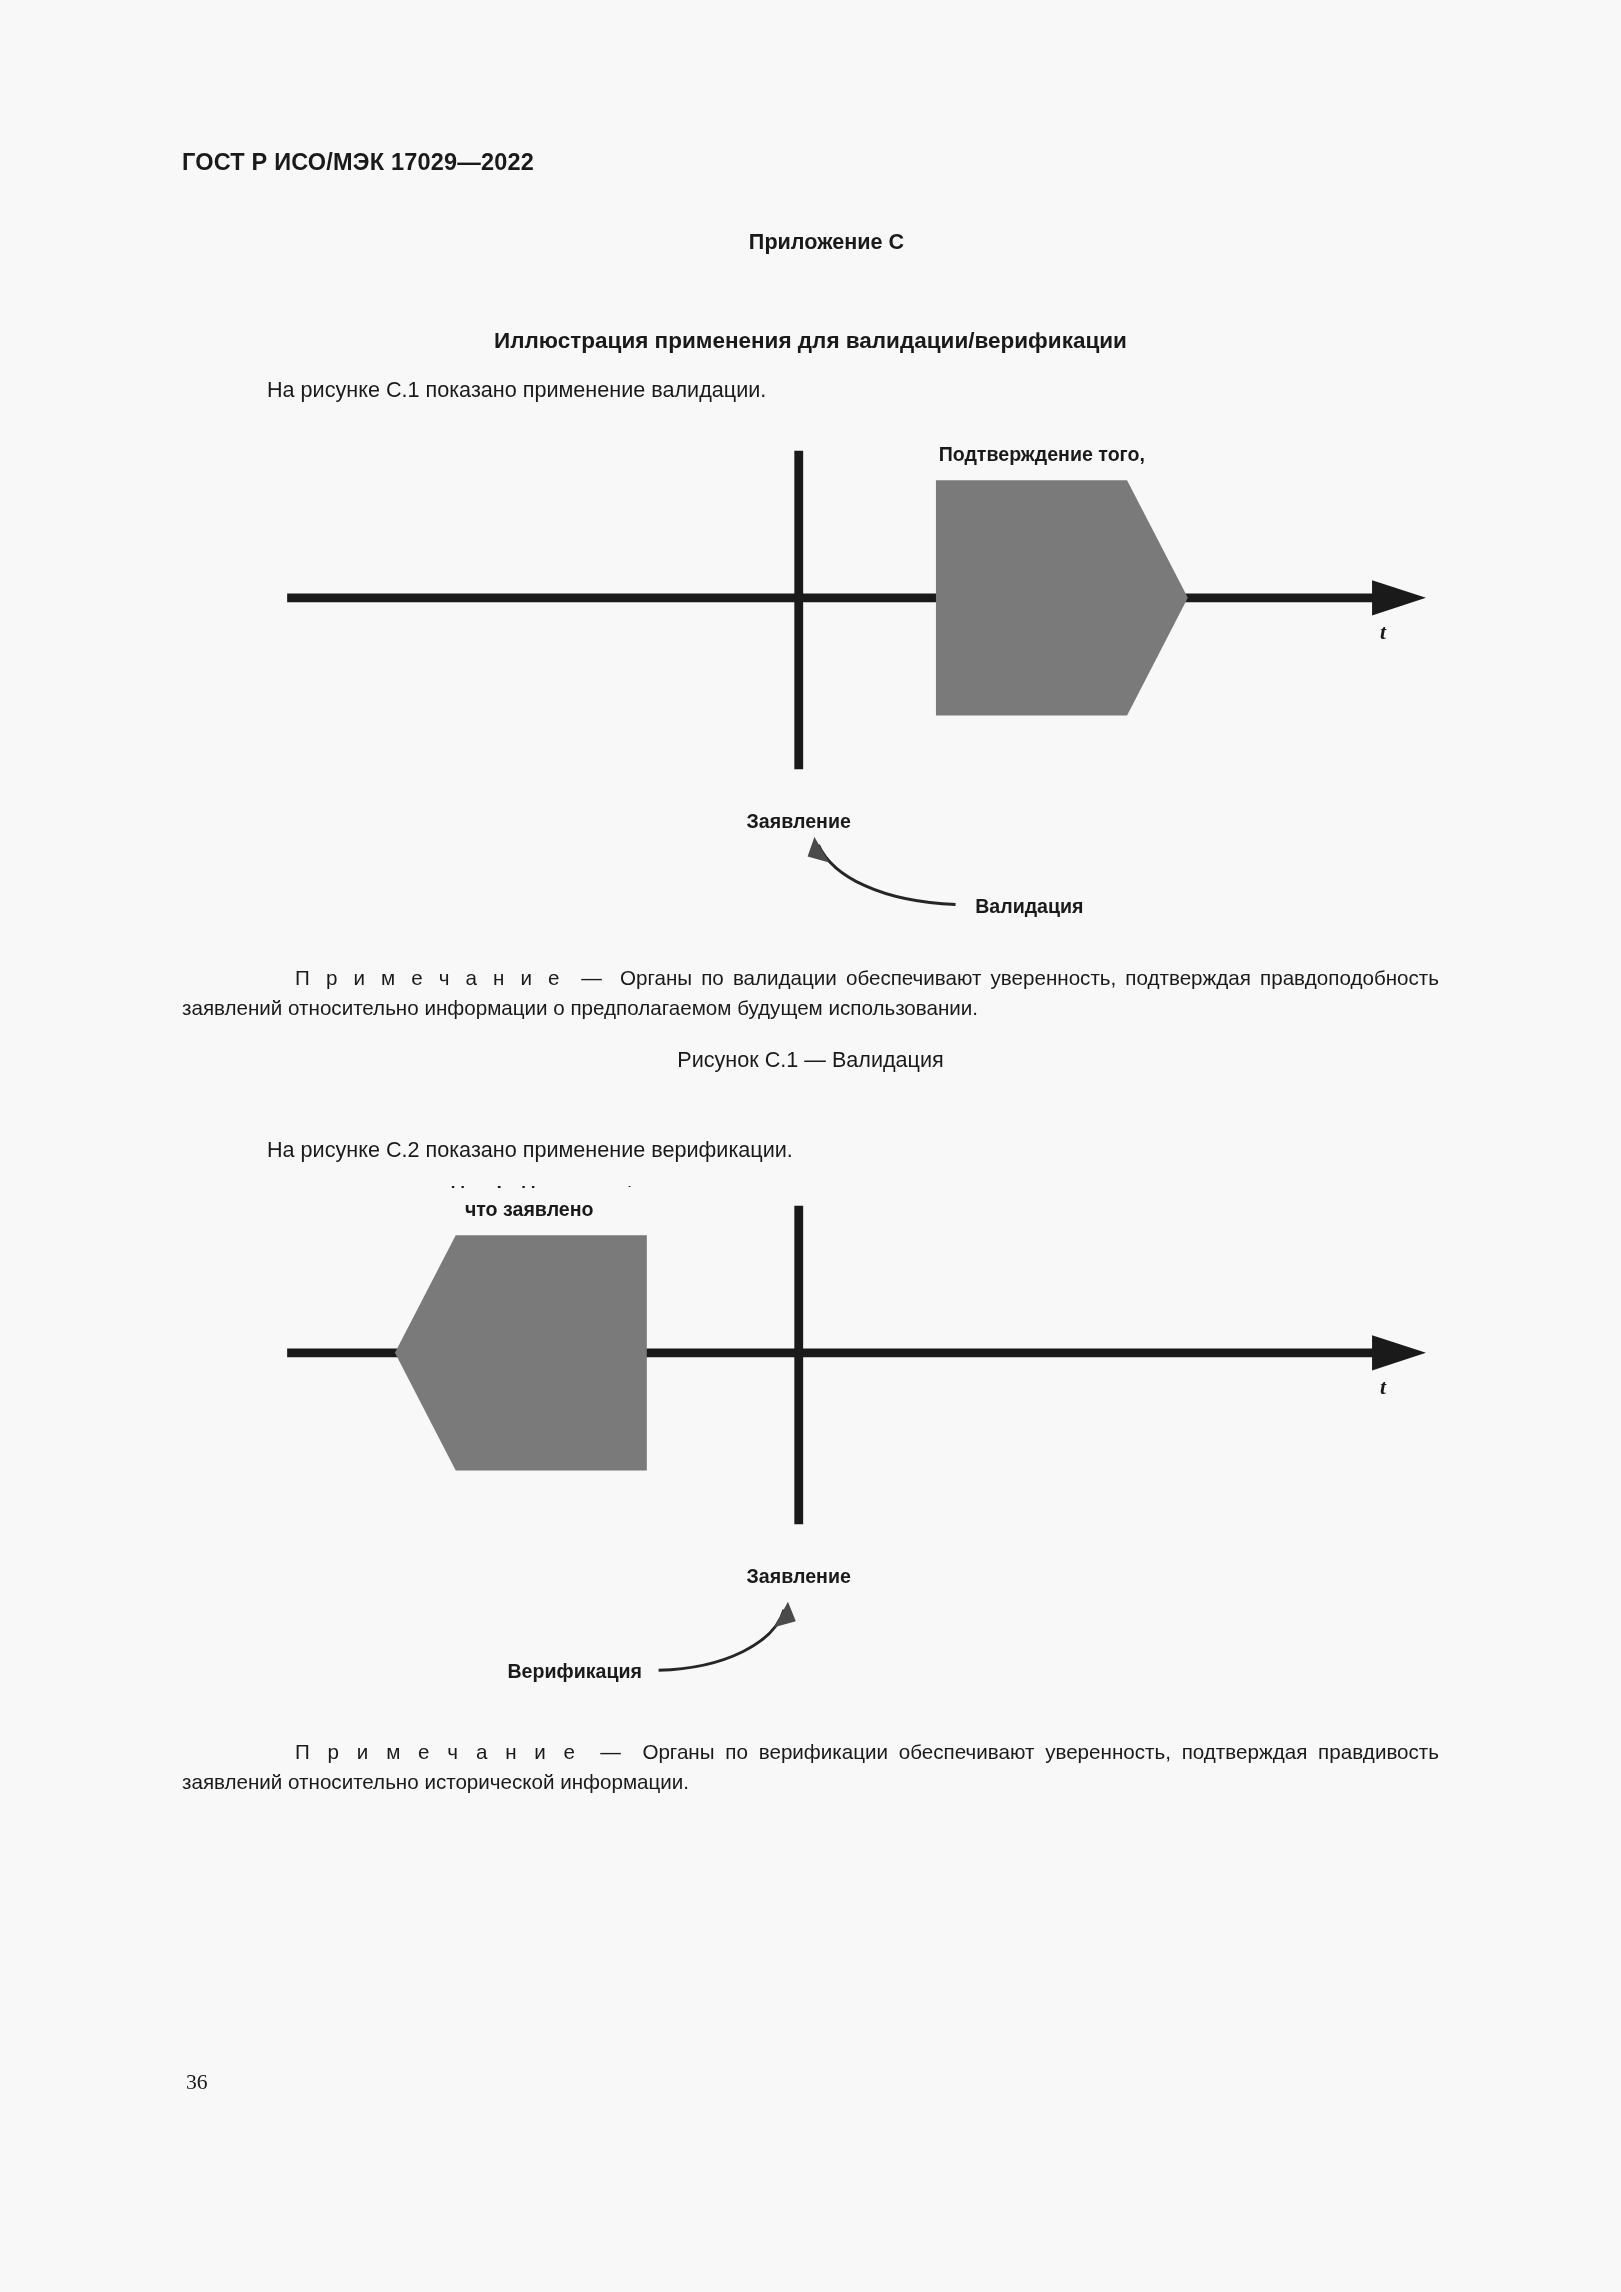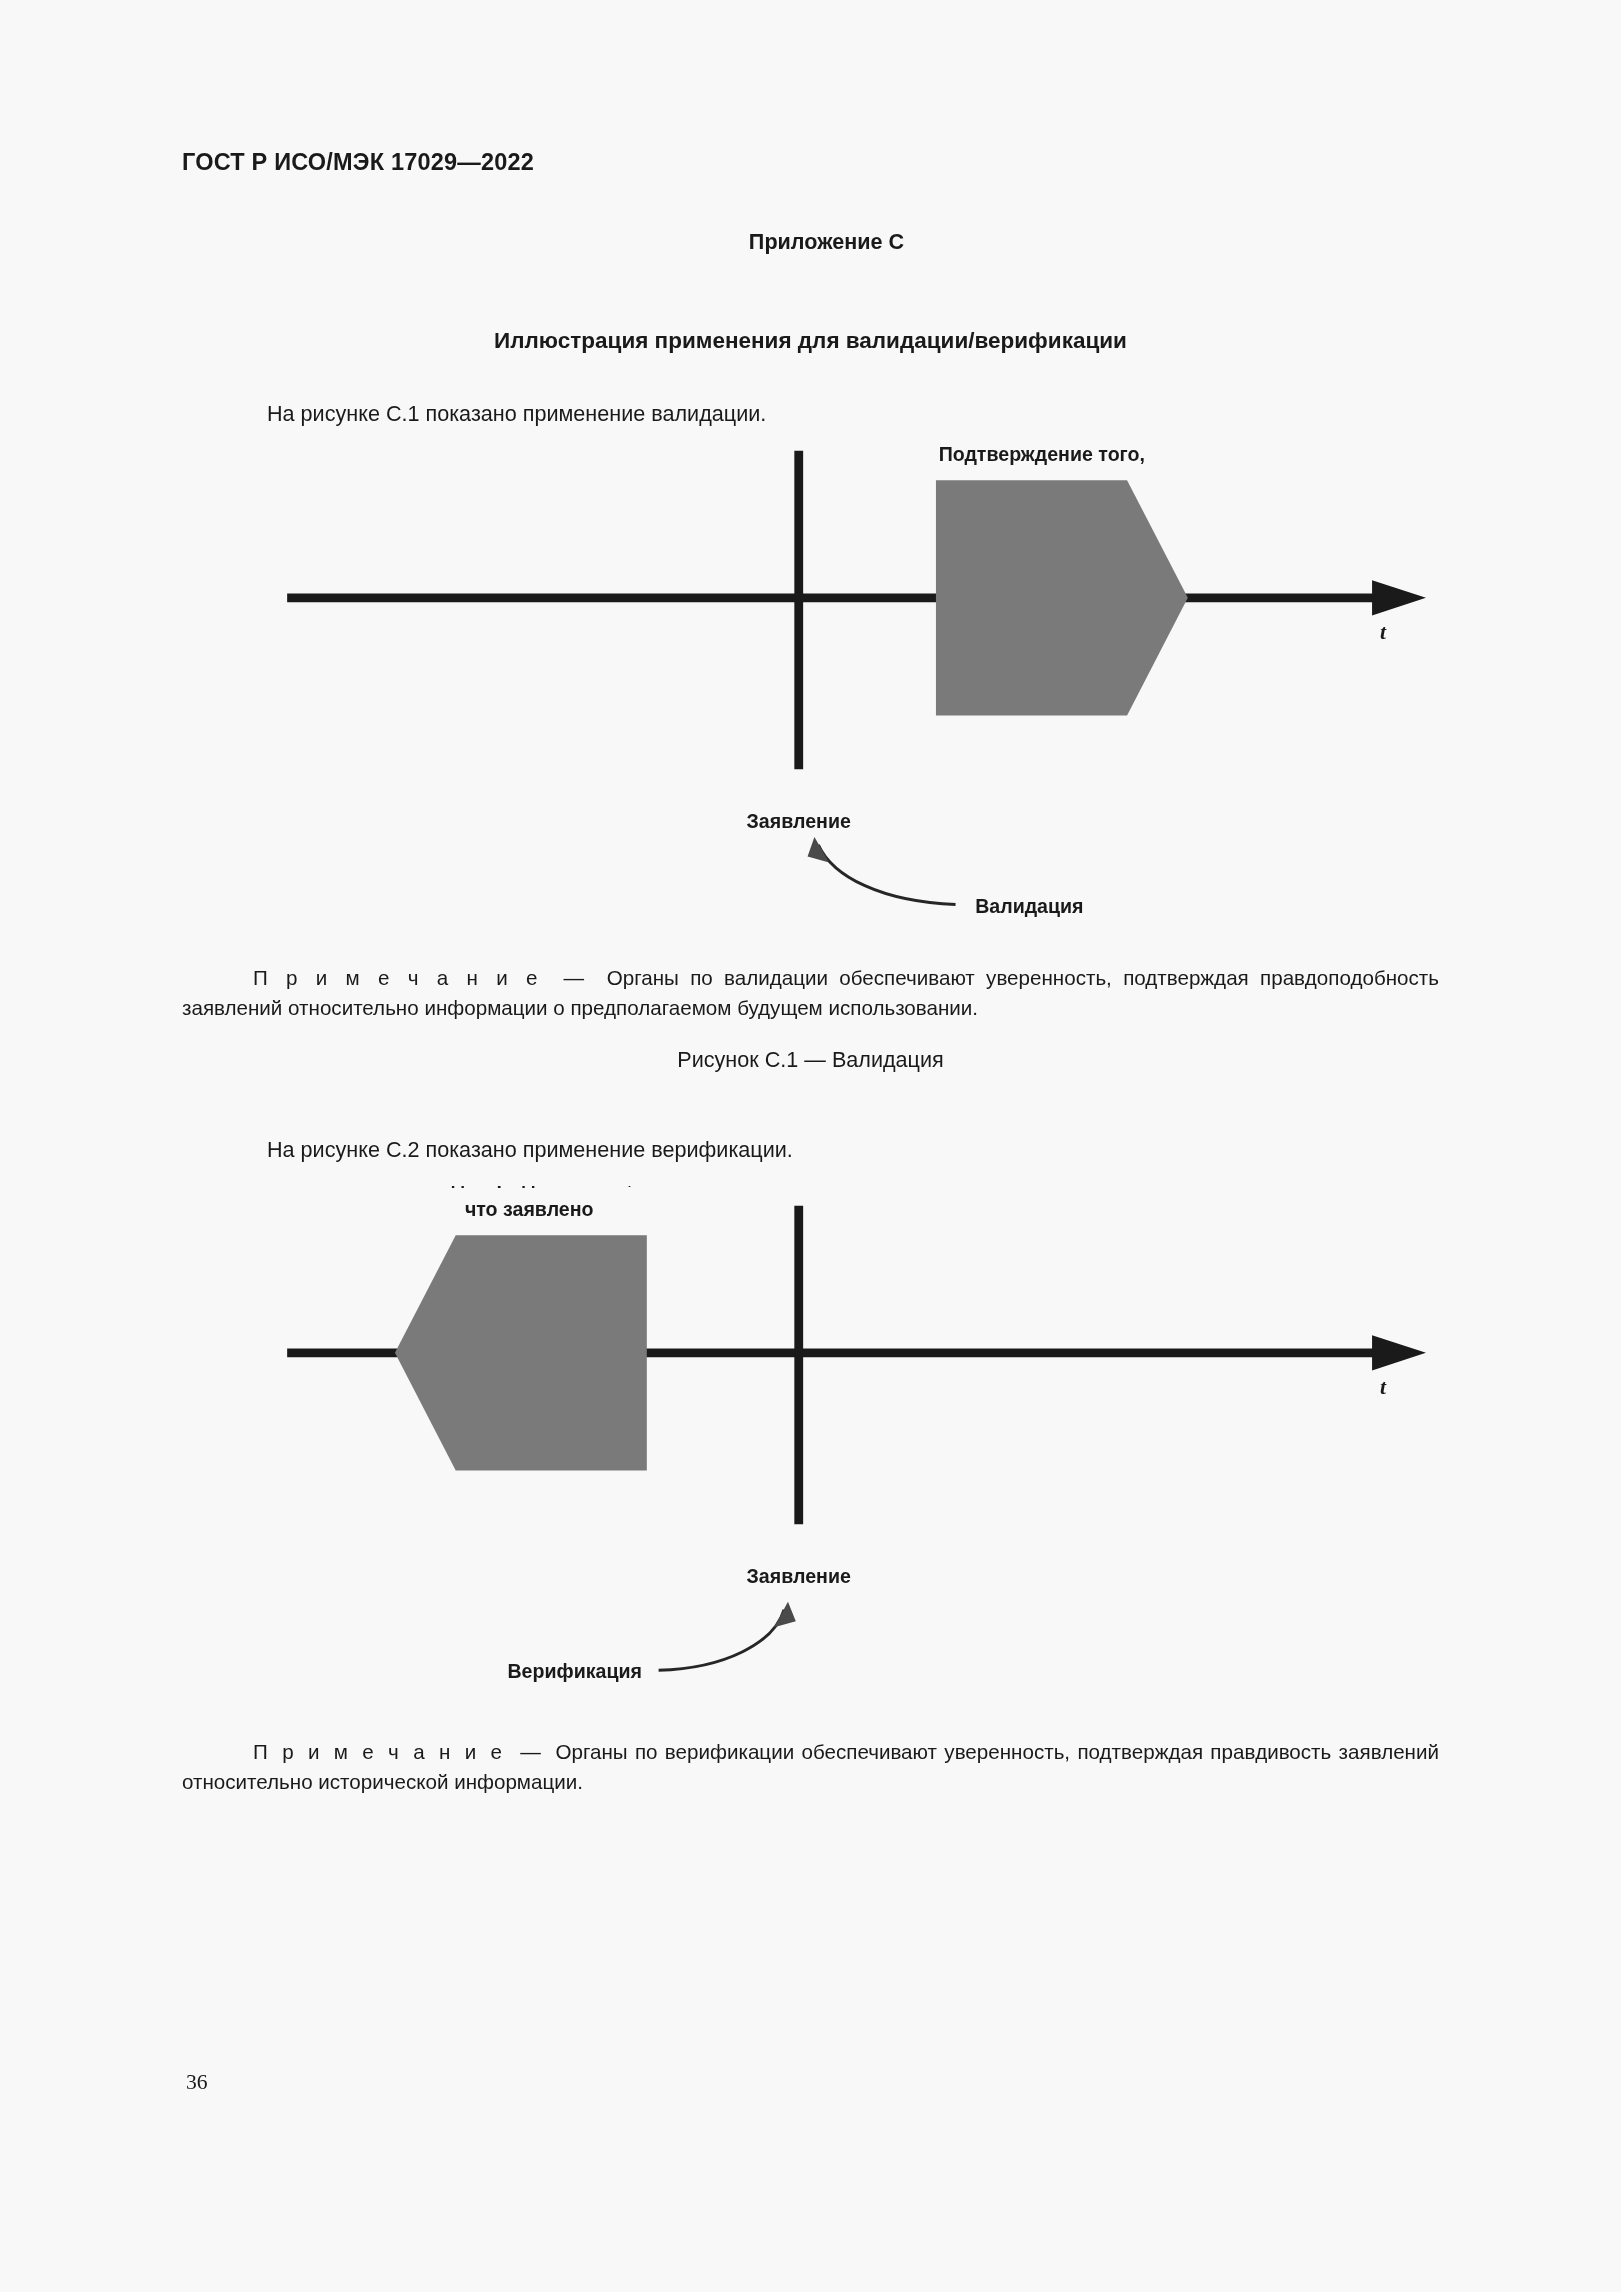--- a/index.html
+++ b/index.html
@@ -55,42 +55,41 @@
     font-size: 22.5px;
     font-weight: bold;
   }
 
   
   .intro-1 {
     position: absolute;
     left: 267px;
     top: 377px;
     font-size: 21.6px;
-    margin-top: 24px;
   }
   .intro-2 {
     position: absolute;
     left: 267px;
     top: 1137px;
     font-size: 21.6px;
   }
 
   .note {
     position: absolute;
     left: 182px;
     width: 1257px;
     font-size: 20.6px;
     line-height: 30px;
     text-align: justify;
   }
   .note-1 { top: 963px; }
   .note-2 { top: 1737px; }
   .note-lead {
     letter-spacing: 3.5px;
-    margin-left: 71px;
+    margin-left: 113px;
   }
   .note-dash { letter-spacing: 0; }
 
   .fig-caption {
     position: absolute;
     left: 0;
     width: 1621px;
     text-align: center;
     font-size: 21.6px;
   }

